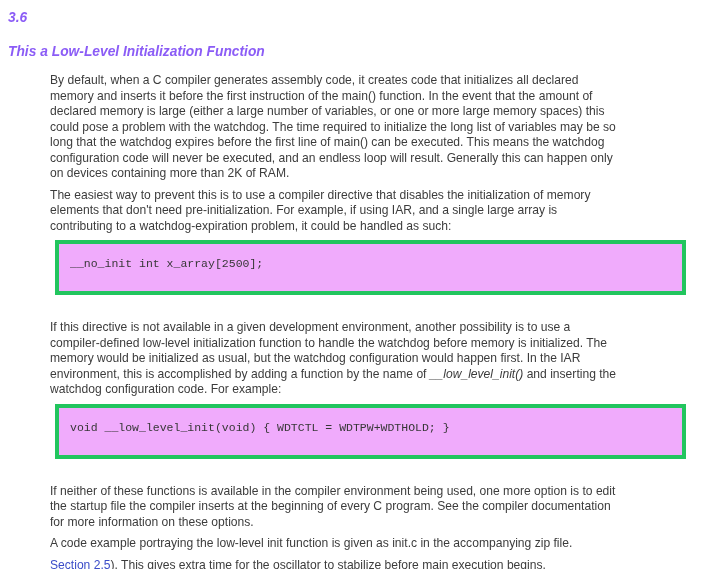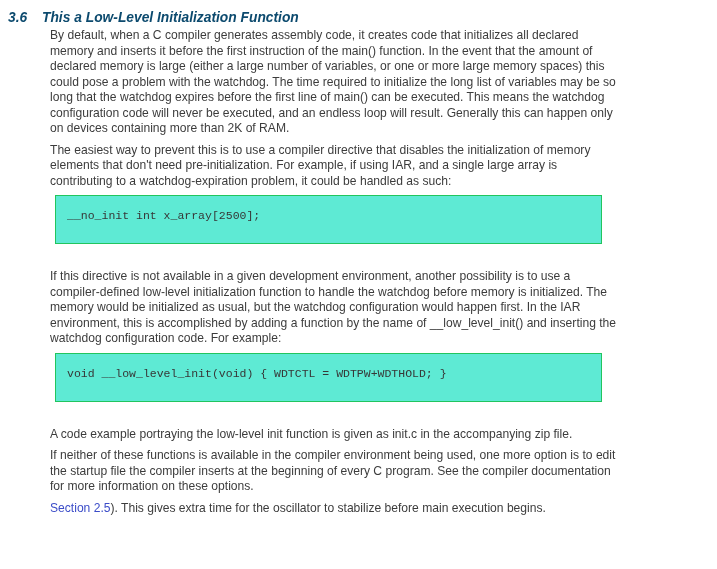--- a/index.html
+++ b/index.html
@@ -16,51 +16,53 @@
   }
   .page {
     padding: 9px 6px 0 8px;
   }
   .heading {
     display: flex;
     font-weight: bold;
     font-style: italic;
     font-size: 13.8px;
     line-height: 17px;
-    color: #0c4a6e;
-    margin-bottom: 2px;
+    color: #8b5cf6;
+    margin-bottom: 13px;
+    flex-direction: column;
   }
   .sec-num {
     width: 34px;
     flex: 0 0 34px;
   }
   .content {
     margin-left: 42px;
     width: 668px;
   }
   .content p {
     margin: 0 0 6px 0;
     font-size: 12.1px;
     line-height: 15.5px;
     white-space: pre-line;
   }
   .italic-seg {
+    font-style: italic;
   }
   .doc-link {
     color: #3b4cc8;
     text-decoration: none;
     cursor: pointer;
   }
   .code-box {
     box-sizing: border-box;
-    width: 547px;
+    width: 631px;
     margin: 6px 0 25px 5px;
-    border: 1px solid #22c55e;
+    border: 4px solid #22c55e;
     padding: 9px 8px 20px 11px;
-    background: #5eead4;
+    background: #f0abfc;
   }
   .code-box code {
     font-family: "Liberation Mono", monospace;
     font-size: 11.5px;
     line-height: 13px;
     color: #373737;
     white-space: pre;
   }
 </style>
 </head>
@@ -94,22 +96,22 @@
     <p><span>If this directive is not available in a given development environment, another possibility is to use a
 compiler-defined low-level initialization function to handle the watchdog before memory is initialized. The
 memory would be initialized as usual, but the watchdog configuration would happen first. In the IAR
 environment, this is accomplished by adding a function by the name of </span><span class="italic-seg">__low_level_init()</span><span> and inserting the
 watchdog configuration code. For example:</span></p>
 
     <div class="code-box">
       <code>void __low_level_init(void) { WDTCTL = WDTPW+WDTHOLD; }</code>
     </div>
 
-    <p>A code example portraying the low-level init function is given as init.c in the accompanying zip file.</p>
-
     <p>If neither of these functions is available in the compiler environment being used, one more option is to edit
 the startup file the compiler inserts at the beginning of every C program. See the compiler documentation
 for more information on these options.</p>
+
+    <p>A code example portraying the low-level init function is given as init.c in the accompanying zip file.</p>
 
     <p><a class="doc-link">Section 2.5</a><span>). This gives extra time for the oscillator to stabilize before main execution begins.</span></p>
 
   </div>
 </div>
 
 </body></html>

